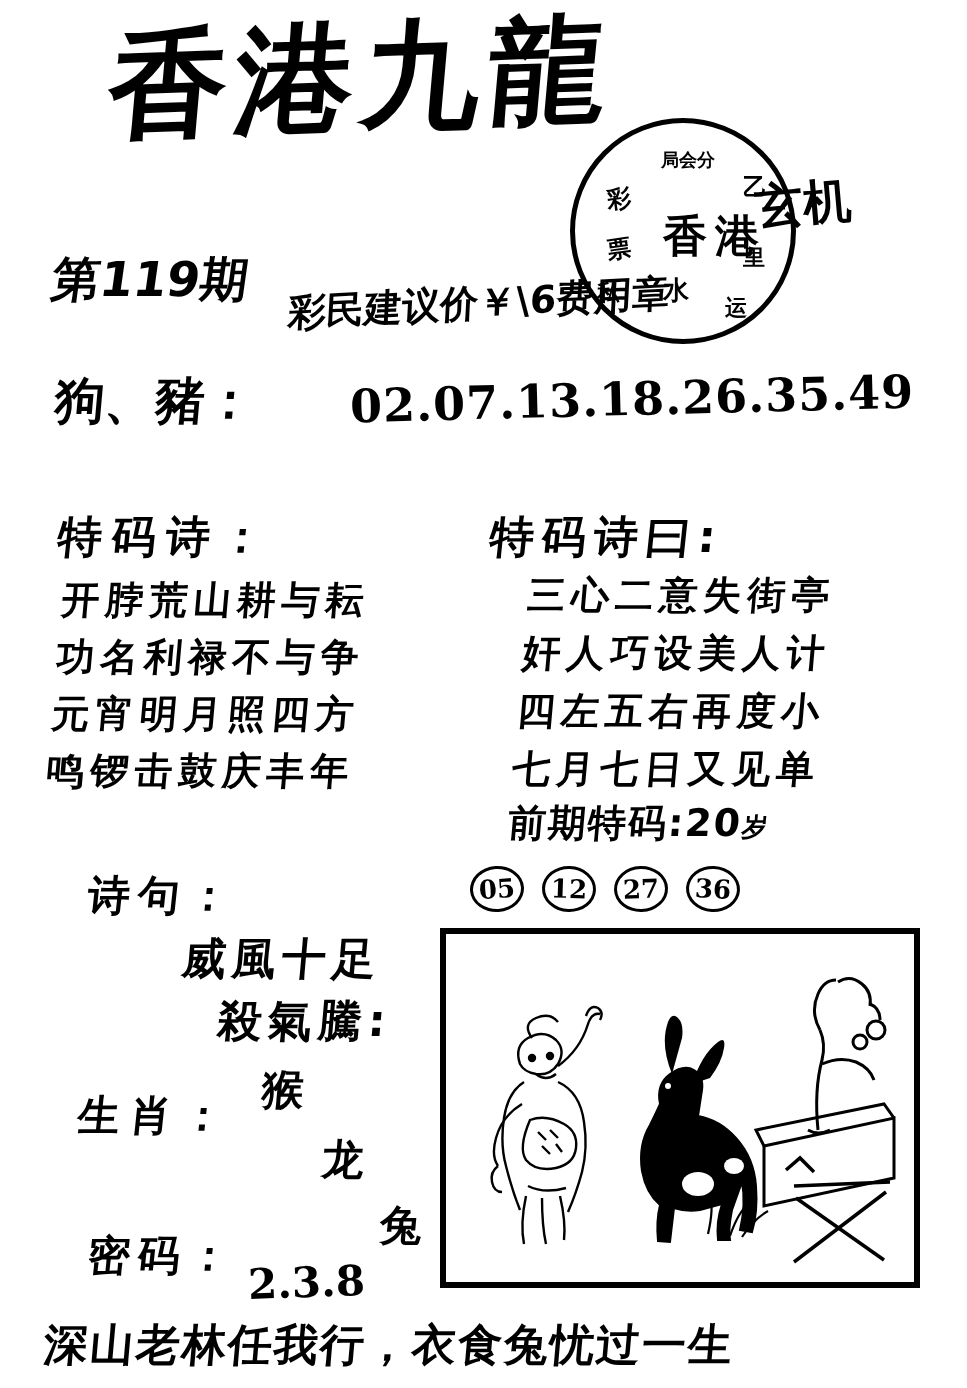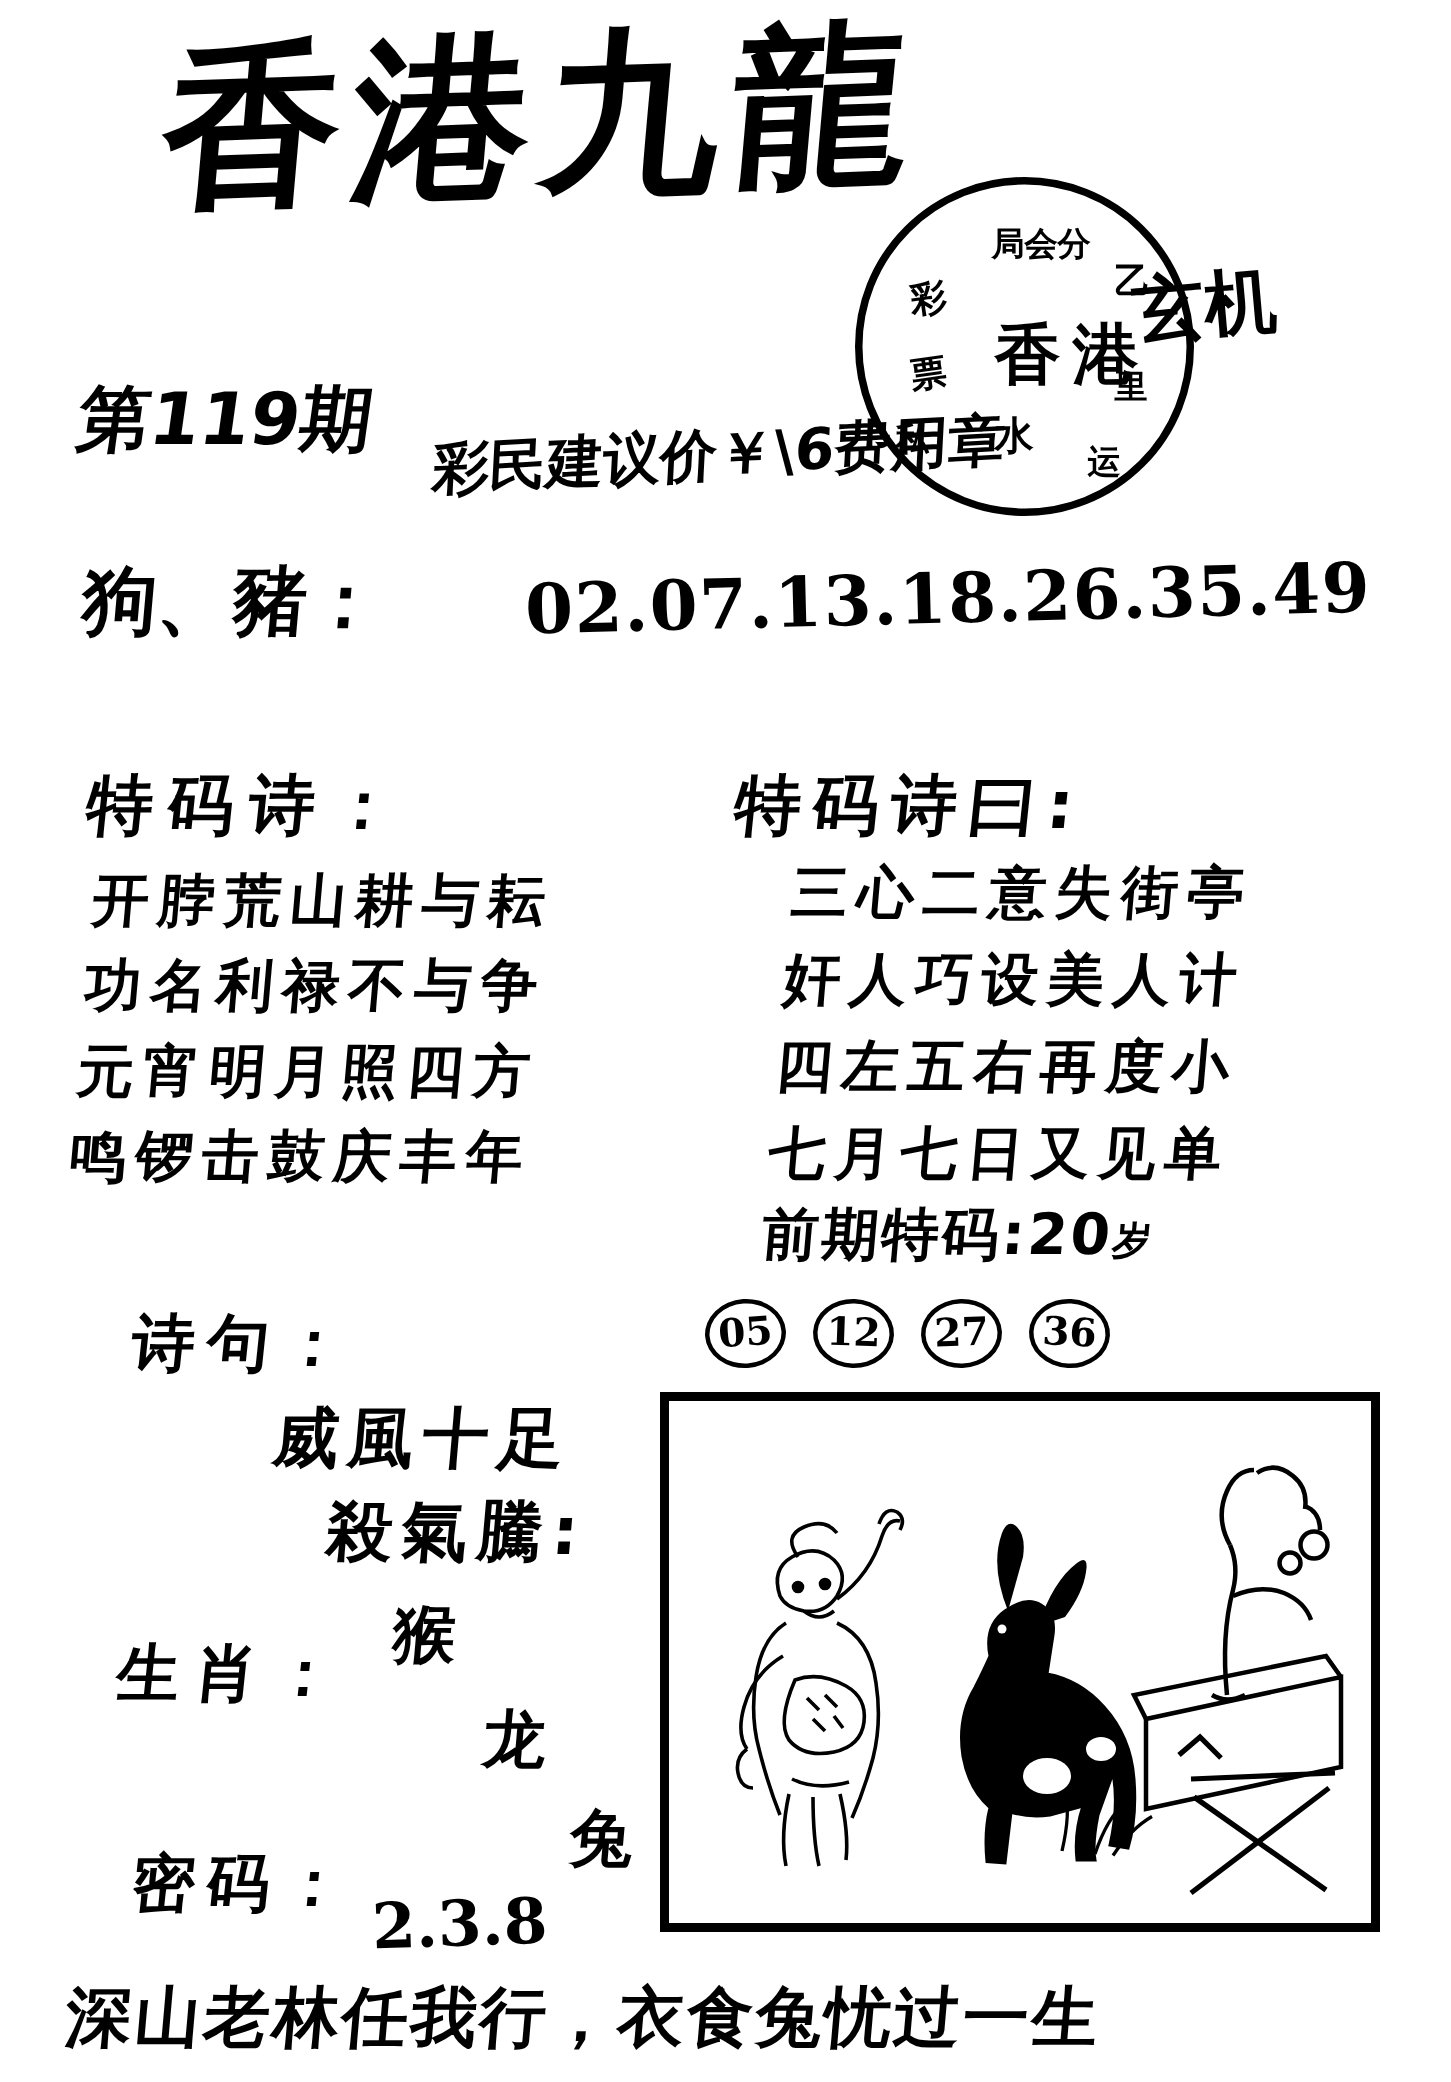--- a/index.html
+++ b/index.html
@@ -49,21 +49,21 @@
     inset: 0;
   }
   .seal-c {
     position: absolute;
     font-weight: 700;
     font-size: 40px;
     font-family: "DejaVu Sans", serif;
   }
   .seal-c.s1 { left: 88px; top: 84px; font-size: 44px; }
   .seal-c.s2 { left: 140px; top: 84px; font-size: 44px; }
-  .seal-c.s3 { left: 86px; top: 25px; font-size: 22px; }
+  .seal-c.s3 { left: 86px; top: 25px; font-size: 18px; }
   .seal-c.s4 { left: 88px; top: 150px; font-size: 26px; }
   .seal-c.s5 { left: 32px; top: 60px; font-size: 24px; transform: rotate(-8deg); }
   .seal-c.s6 { left: 32px; top: 110px; font-size: 24px; transform: rotate(-8deg); }
   .seal-c.s7 { left: 22px; top: 155px; font-size: 22px; }
   .seal-c.s8 { left: 168px; top: 48px; font-size: 24px; }
   .seal-c.s9 { left: 168px; top: 120px; font-size: 22px; }
   .seal-c.s10 { left: 150px; top: 170px; font-size: 22px; }
   
   .overlay-right {
     position: absolute;

